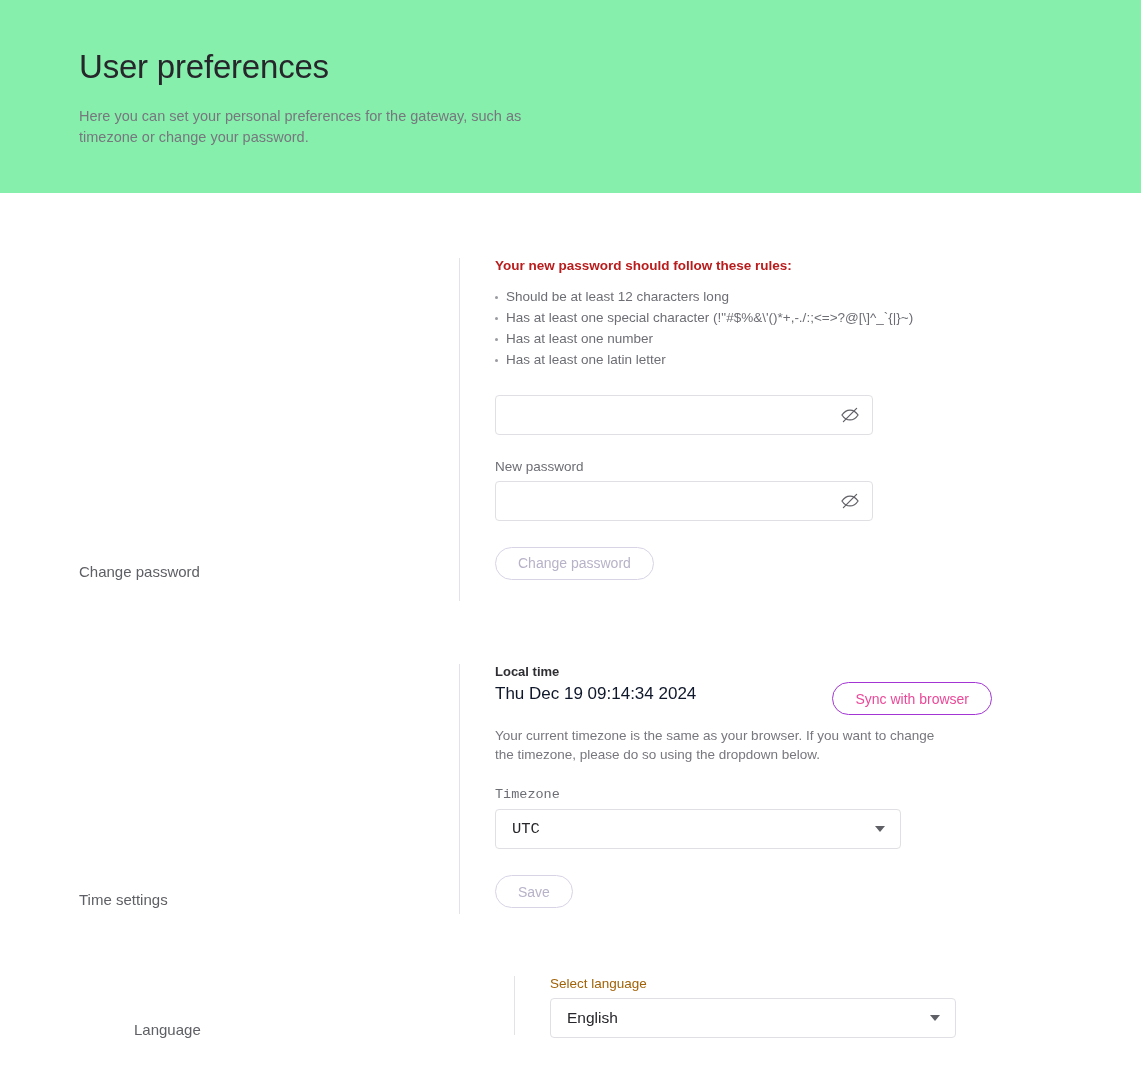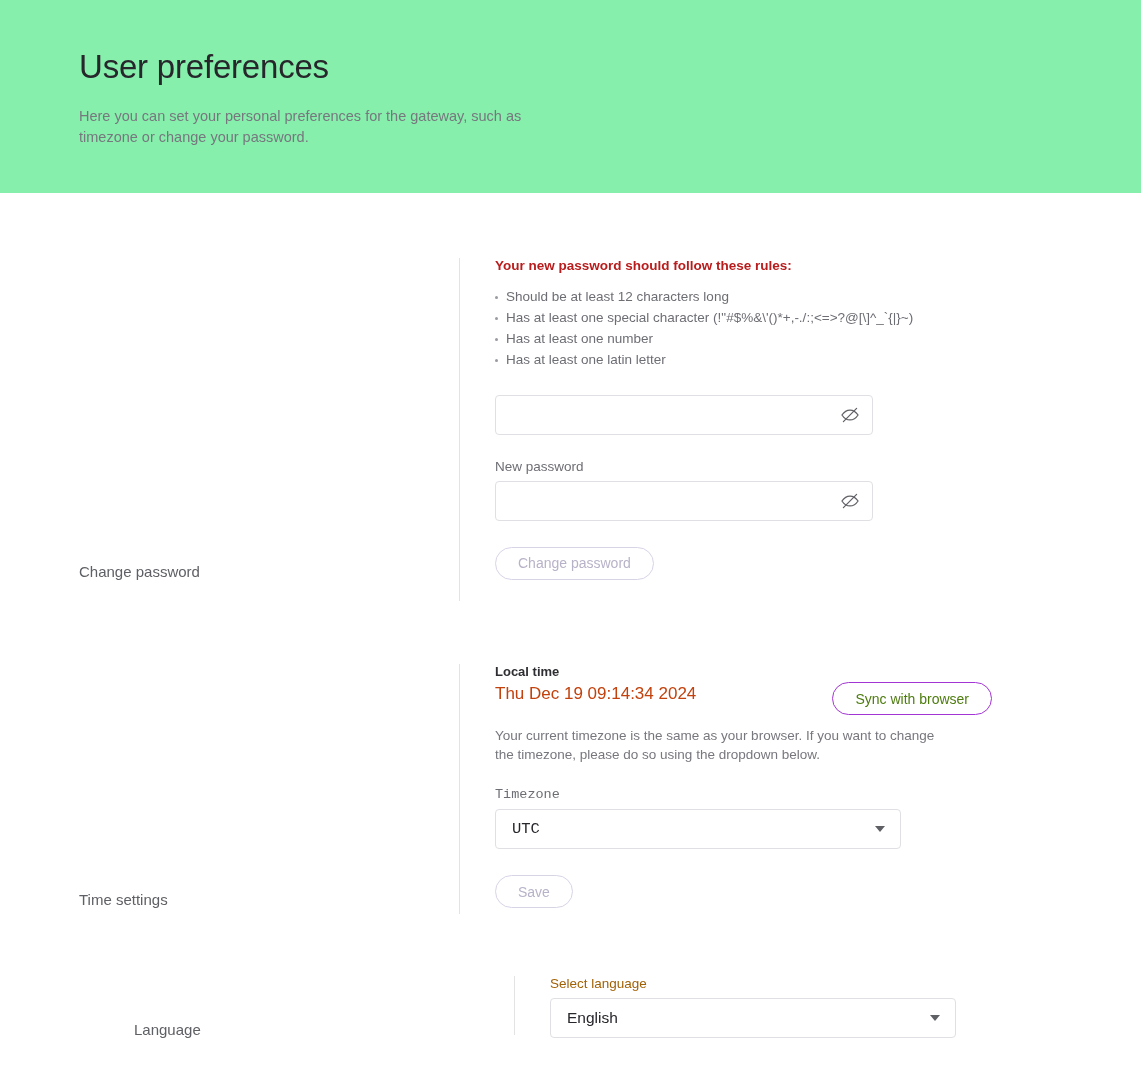--- a/index.html
+++ b/index.html
@@ -139,21 +139,21 @@
     cursor: pointer;
     line-height: 1;
   }
   .pill-btn.disabled {
     border: 1px solid #d9d3e6;
     color: #b8b2c8;
     cursor: default;
   }
   .pill-btn.accent {
     border: 1px solid #a335d4;
-    color: #4d7c0f;
+    color: #ec4899;
   }
 
   
   .select-wrap {
     position: relative;
     width: 406px;
     height: 40px;
   }
   .select-box {
     width: 100%;
@@ -185,21 +185,21 @@
     width: 480px;
   }
   .local-time-label {
     font-size: 13px;
     font-weight: bold;
     color: #2e2e33;
     margin-bottom: 5px;
   }
   .local-time-value {
     font-size: 17px;
-    color: #c2410c;
+    color: #0f172a;
   }
   .sync-btn-pos {
     position: absolute;
     right: -17px; top: 18px;
   }
   .tz-note {
     width: 452px;
     margin-top: 22px;
     font-size: 13.5px;
     line-height: 19px;

